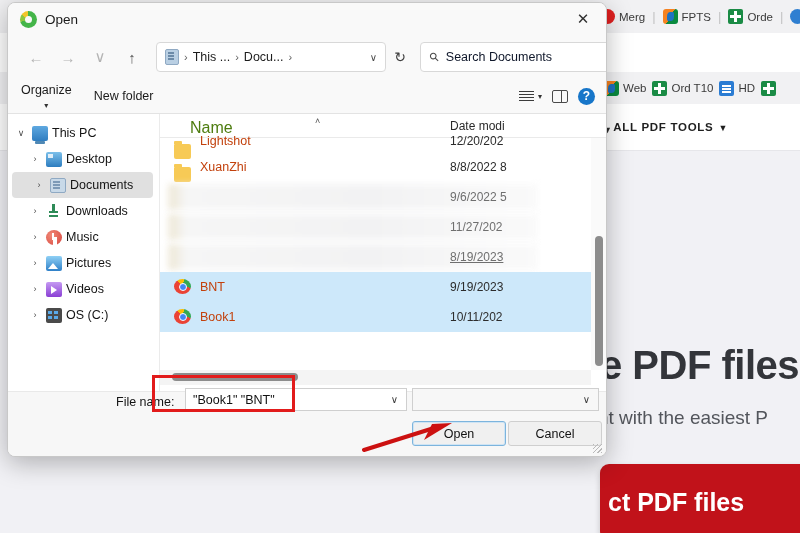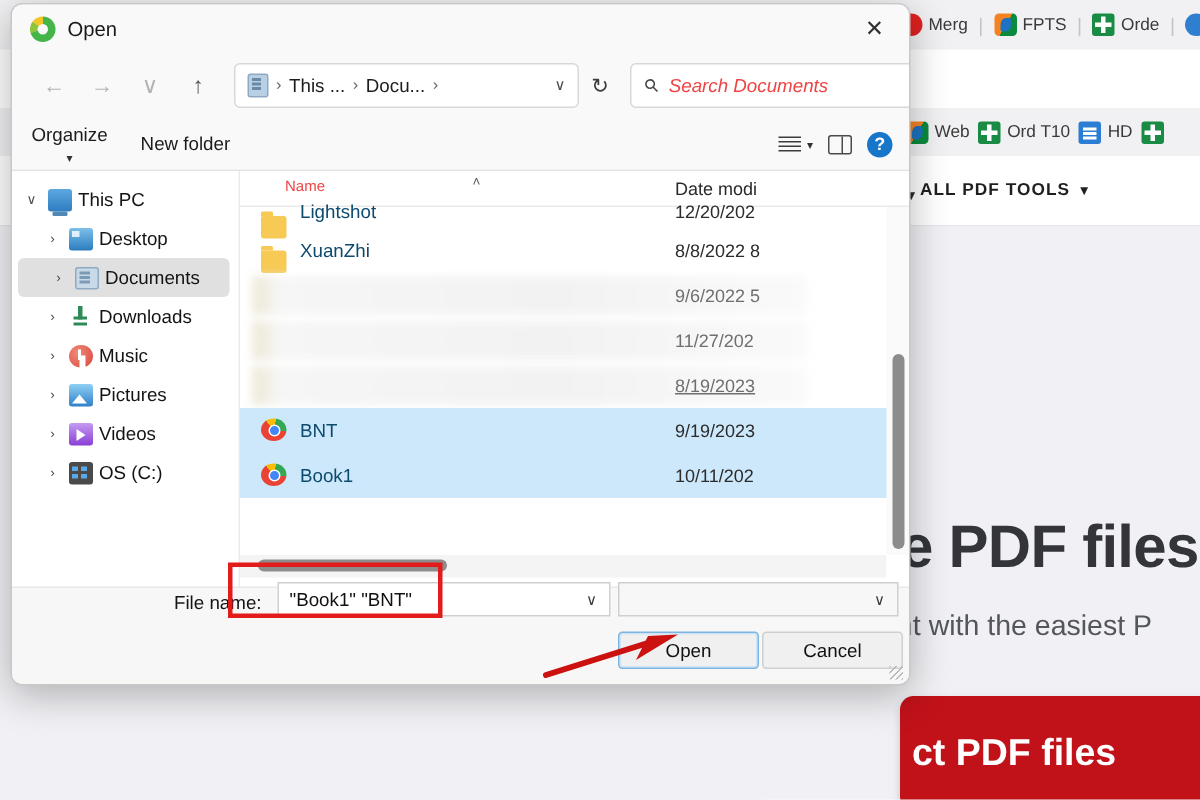--- a/index.html
+++ b/index.html
@@ -97,21 +97,21 @@
                      background: #6b8aa8; box-shadow: 0 3px 0 #6b8aa8, 0 6px 0 #6b8aa8; }
   .crumb { font-size: 12.5px; color: #1c1c1c; }
   .crumb-sep { font-size: 11px; color: #606060; }
   .addr-caret { margin-left: auto; font-size: 10px; color: #4a4a4a; }
   .refresh-btn { width: 28px; height: 30px; display: flex; align-items: center; justify-content: center;
                  font-size: 14px; color: #3c3c3c; flex: none; }
   .searchbox { flex: none; width: 204px; height: 30px; margin-left: 6px;
                background: #fff; border: 1px solid #d8d8d8; border-radius: 4px;
                display: flex; align-items: center; padding: 0 9px; gap: 7px; }
   .search-ico { font-size: 12px; color: #4a4a4a; transform: rotate(-45deg); }
-  .search-ph { font-size: 12.5px; color: #ef4444; font-style: italic; }
+  .search-ph { font-size: 12.5px; color: #0f172a; }
 
   .toolbar { height: 34px; display: flex; align-items: center; padding: 0 13px; gap: 0;
              position: relative; }
   .tb-item { font-size: 12.5px; color: #1b1b1b; display: inline-flex; align-items: center; gap: 4px;
              margin-right: 22px; flex-direction: column; }
   .tb-item .car { font-size: 8px; color: #333; }
   .tb-right { position: absolute; right: 11px; top: 0; height: 34px; display: flex;
               align-items: center; gap: 10px; }
   .hamburger { width: 15px; height: 11px; display: flex; flex-direction: column;
                justify-content: space-between; }
@@ -159,33 +159,33 @@
                    border-top:4px solid transparent; border-bottom:4px solid transparent;
                    border-left:6px solid #fff; }
   .ti-os { background: #4a4a4a; border-radius: 2px; }
   .ti-os::after { content:""; position:absolute; left:2px; top:3px; width:4px; height:3px; background:#5aa9e8;
                   box-shadow: 6px 0 0 #5aa9e8, 0 5px 0 #5aa9e8, 6px 5px 0 #5aa9e8; }
 
   
   .filelist { position: relative; flex: 1; height: 278px; background: #fff; overflow: hidden; }
   .colhead { position: relative; height: 24px; border-bottom: 1px solid #eaeaea; }
   .colhead .sortcar { position: absolute; left: 155px; top: 2px; font-size: 9px; color: #555; }
-  .ch-name { position: absolute; left: 30px; top: 5px; font-size: 10px; color: #ef4444; }
+  .ch-name { position: absolute; left: 30px; top: 5px; font-size: 16px; color: #4d7c0f; }
   .ch-date { position: absolute; left: 290px; top: 5px; font-size: 12px; color: #2a2a2a; white-space: nowrap; }
   .rows { position: relative; height: 232px; }
   .frow { position: relative; height: 30px; display: flex; align-items: center; }
   .frow.sel { background: #cde8fa; }
   .fr-ico { position: absolute; left: 14px; width: 17px; height: 15px; }
   .folder { background: #f7ca56; border-radius: 1px 2px 2px 2px; position: relative; }
   .folder::before { content:""; position: absolute; left: 0; top: -3px; width: 8px; height: 3px;
                     background: #f7ca56; border-radius: 1px 1px 0 0; }
   .chrome { border-radius: 50%; background: conic-gradient(from 200deg,#ea4335 0 33%, #fbbc05 33% 48%, #34a853 48% 72%, #ea4335 72% 100%); }
   .chrome::after { content:""; position: absolute; left: 4.5px; top: 3.5px; width: 8px; height: 8px;
                    background: #4285f4; border: 1.5px solid #fff; border-radius: 50%; box-sizing: border-box; }
-  .fr-name { position: absolute; left: 40px; font-size: 12.5px; color: #0c4a6e; white-space: nowrap; }
+  .fr-name { position: absolute; left: 40px; font-size: 12.5px; color: #c2410c; white-space: nowrap; }
   .fr-date { position: absolute; left: 290px; font-size: 12px; color: #2c2c2c; white-space: nowrap; }
   .blur-row { position: relative; height: 30px; }
   .blur-row .blurbar { position: absolute; left: 8px; top: 2px; right: 68px; bottom: 2px;
                        background: linear-gradient(90deg,#efeadb 0 6px,#f6f6f6 18px,#f2f2f3 55%,#fafafa 100%);
                        filter: blur(3px); opacity: .95; }
   .blur-row .fr-date { color: #6f6f6f; }
   .tooltip { position: absolute; left: 120px; top: 150px; width: 154px;
              background: #f7f7f7; border: 1px solid #dcdcdc; padding: 3px 4px 4px 4px;
              font-size: 11px; color: #161616; line-height: 1.45; box-shadow: 1px 1px 3px rgba(0,0,0,.14); }
   .tt-l1 { color: #3a3a3a; filter: blur(1.6px); height: 12px; }

